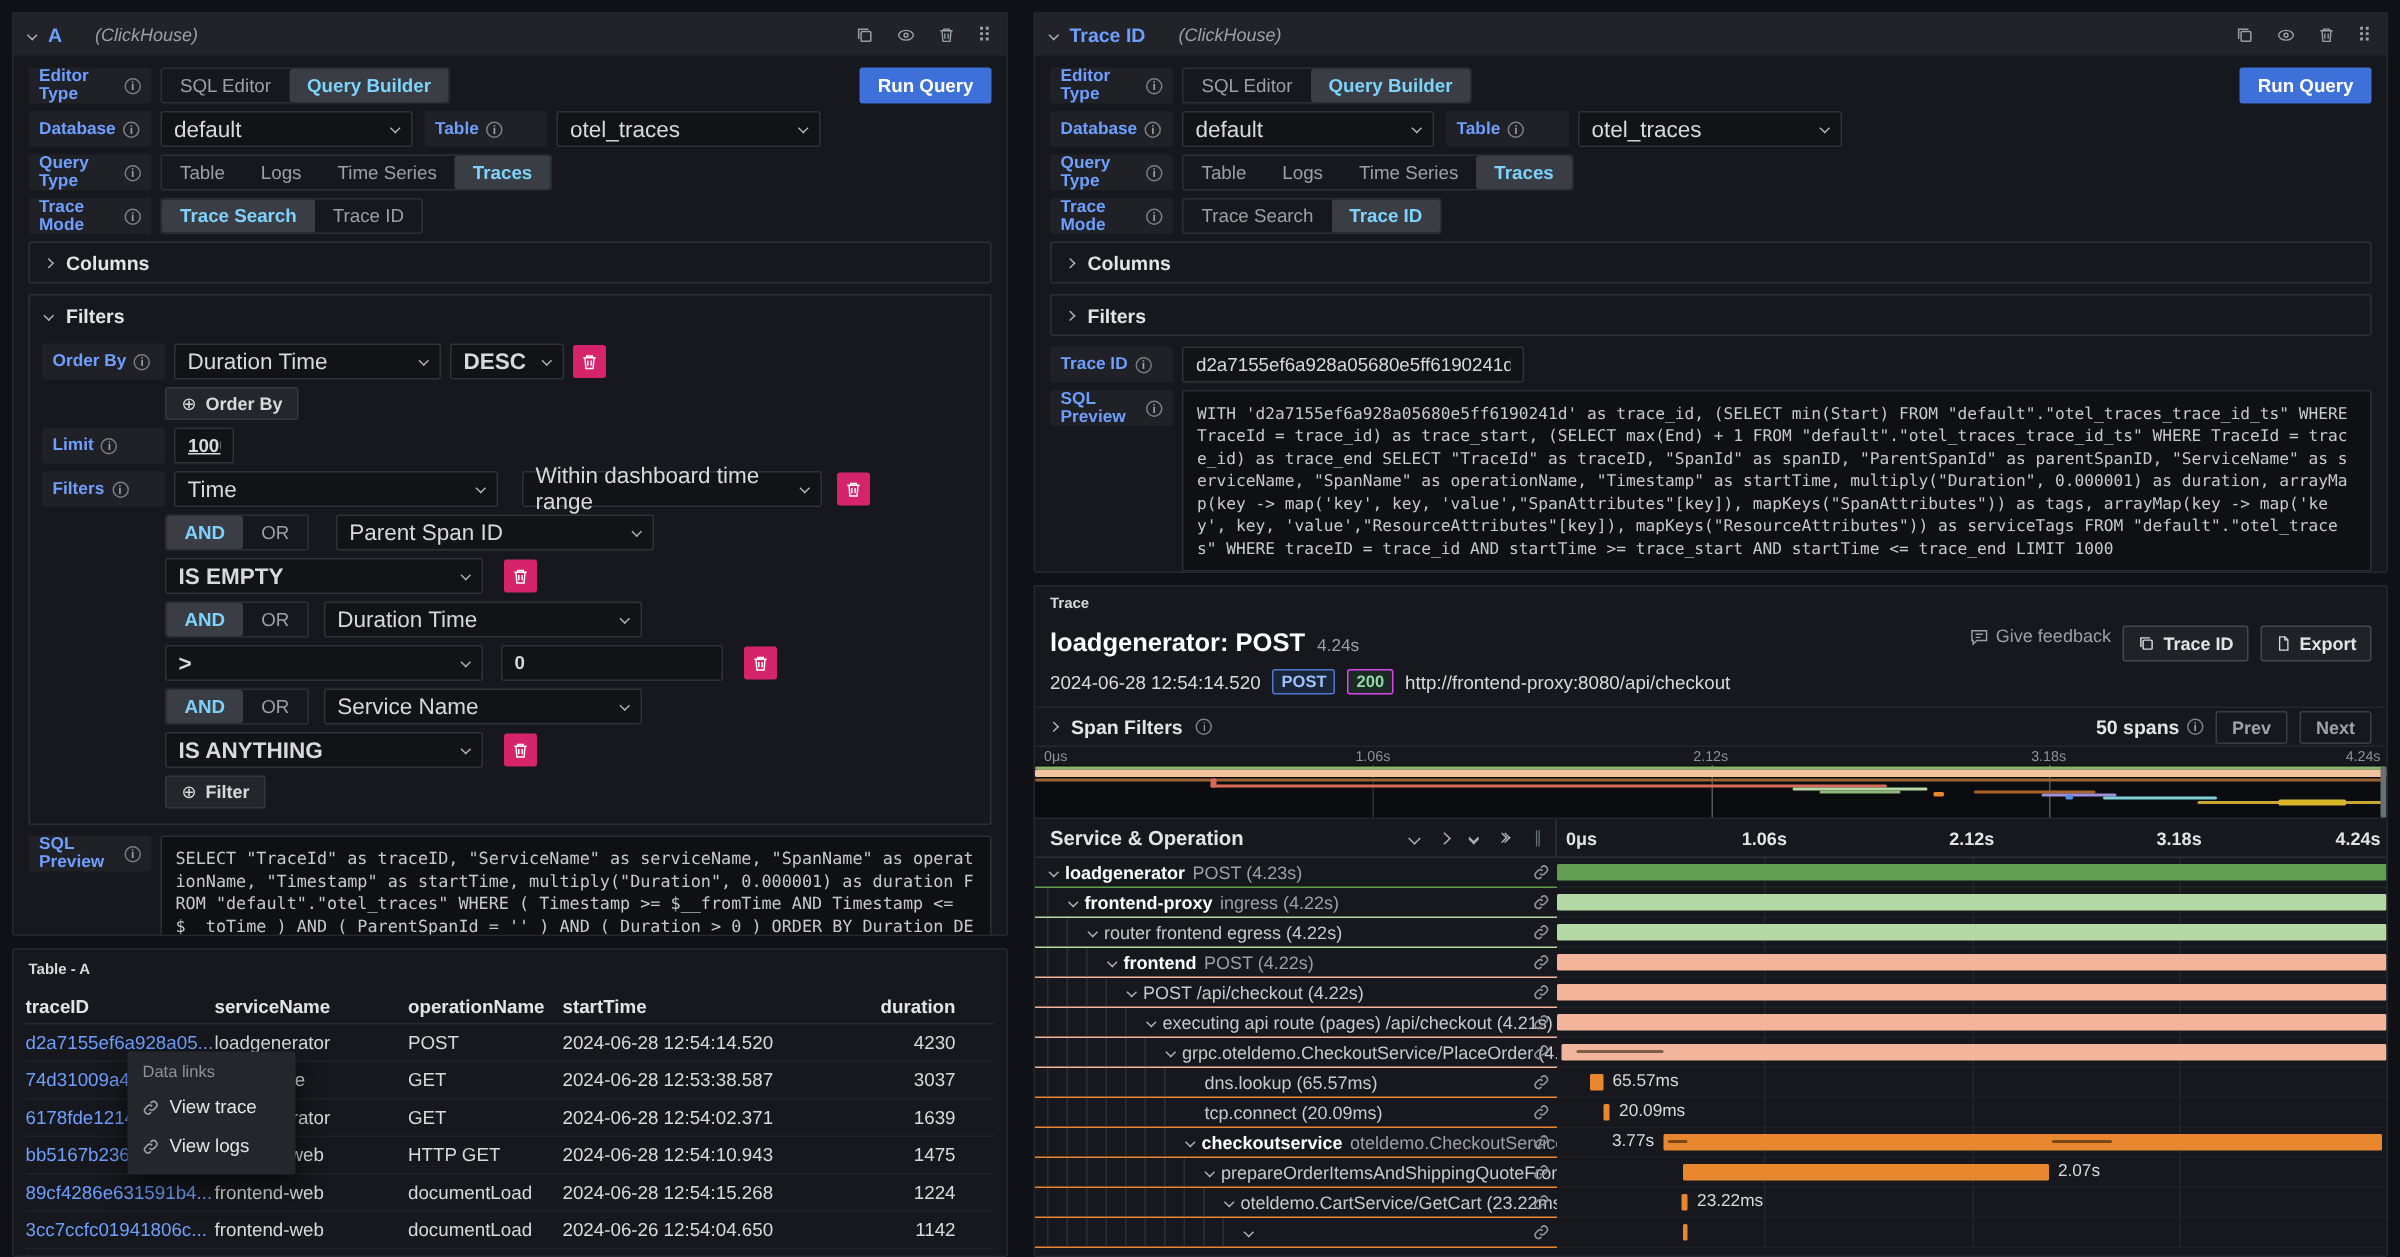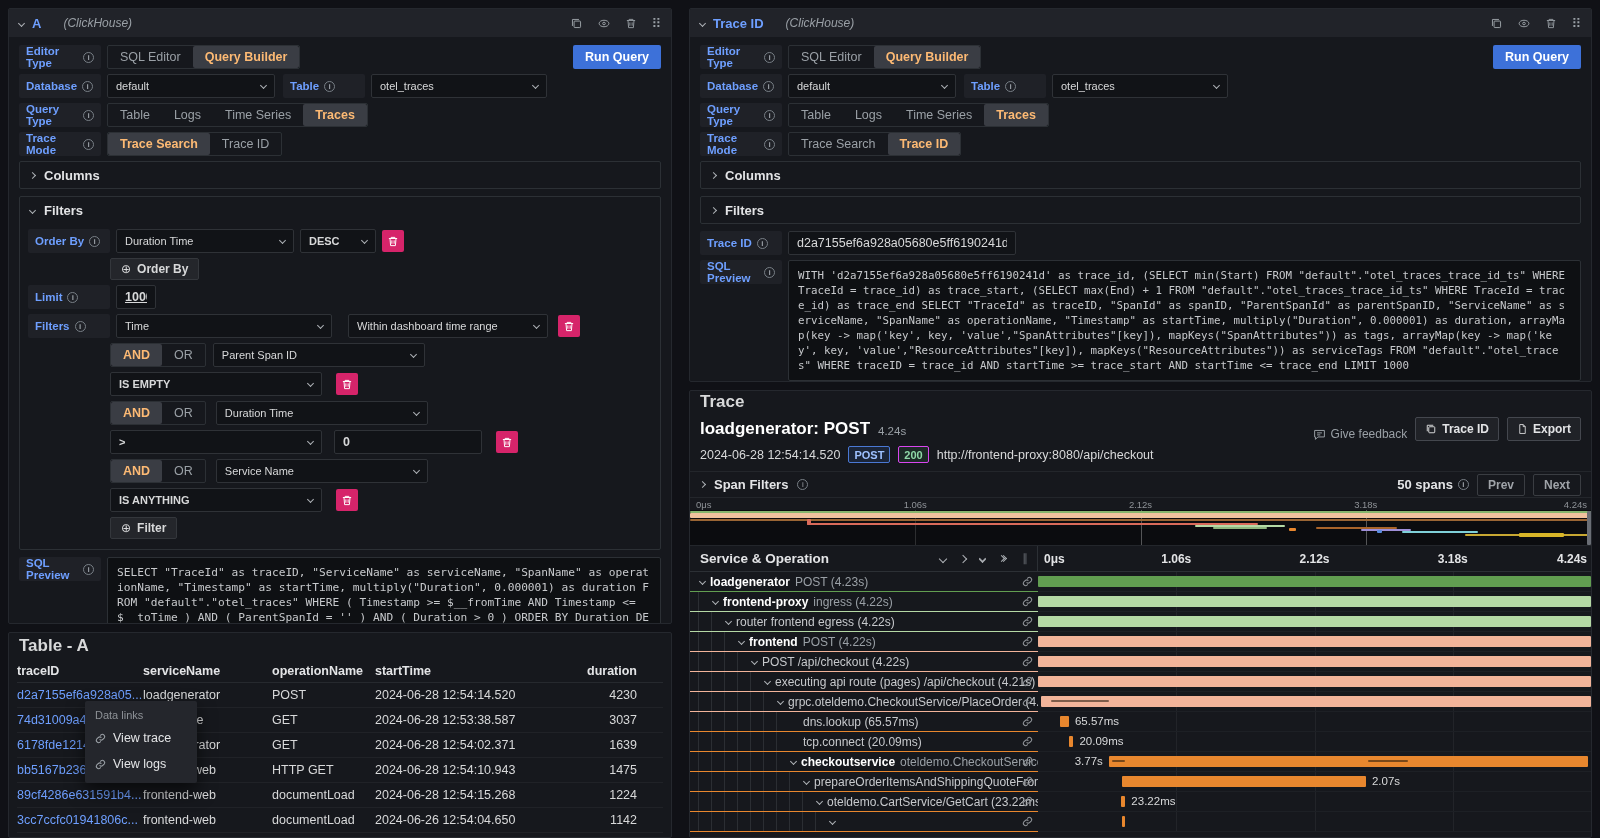--- a/index.html
+++ b/index.html
@@ -20,24 +20,24 @@
 
   .frow { display:flex; align-items:center; gap:6px; margin-bottom:5px; position:relative; }
   .flabel { flex:0 0 82px; height:24px; background:#1f2127; border-radius:2px; display:flex;
     align-items:center; gap:5px; padding:0 7px; color:#6e9fff; font-size:11.5px; font-weight:bold; }
   .info { width:11px; height:11px; border:1px solid #787f86; border-radius:50%; color:#9aa0a6;
     font-size:8px; line-height:9px; text-align:center; flex:0 0 11px; display:inline-block; }
   .info::after { content:"i"; }
 
   .seg { display:flex; background:#16181d; border:1px solid #2c3035; border-radius:2px; height:24px; overflow:hidden; }
   .seg-item { padding:0 12px; display:flex; align-items:center; color:#9aa0a6; font-size:12.5px; cursor:default; }
-  .seg-item.sel { background:#3a3d44; color:#fdba74; font-weight:bold; border-radius:2px; }
+  .seg-item.sel { background:#3a3d44; color:#7dd3fc; font-weight:bold; border-radius:2px; }
 
   .sel-box { position:relative; height:24px; background:#111317; border:1px solid #2f3237; border-radius:2px;
-    display:flex; align-items:center; padding:0 22px 0 8px; font-size:11px; color:#d8d9da; }
+    display:flex; align-items:center; padding:0 22px 0 8px; font-size:15px; color:#d8d9da; }
   .selchv { position:absolute; right:8px; top:8px; }
   .chv { display:inline-block; width:6px; height:6px; border-right:1.5px solid #aeb2b7; border-bottom:1.5px solid #aeb2b7; }
   .chv.down { transform:rotate(45deg); }
   .chv.right { transform:rotate(-45deg); }
   .chv.sm { width:5px; height:5px; }
   .dblv { display:inline-flex; flex-direction:column; }
   .dblv .chv:last-child { margin-top:-4px; }
   .dblh { display:inline-flex; }
   .dblh .chv:last-child { margin-left:-3px; }
 
@@ -57,42 +57,42 @@
   .collapse-body { padding:6px 8px 10px 8px; }
   .indent1 { margin-left:82px; }
 
   .sqlbox { flex:1; background:#0e1013; border:1px solid #2c3035; border-radius:2px; padding:7px 9px;
     font-family:"DejaVu Sans Mono",monospace; font-size:10.8px; line-height:15px; color:#c7c9cc;
     white-space:pre-wrap; word-break:break-all; }
   .row-top { align-items:flex-start; }
   .row-top .flabel { margin-top:0; }
 
   
-  .ptitle { height:26px; display:flex; align-items:center; padding:0 10px; font-size:17px; font-weight:bold; color:#d8d9da; }
+  .ptitle { height:26px; display:flex; align-items:center; padding:0 10px; font-size:10px; font-weight:bold; color:#d8d9da; }
   .ttable { padding:0 8px; }
   .trow { display:flex; align-items:center; height:25px; border-bottom:1px solid #202227; font-size:12.5px; }
   .trow.head { font-weight:bold; font-size:12.5px; color:#e3e4e6; border-bottom:1px solid #26292e; height:24px; }
   .c1 { flex:0 0 126px; overflow:hidden; white-space:nowrap; }
   .c2 { flex:0 0 129px; overflow:hidden; white-space:nowrap; }
   .c3 { flex:0 0 103px; overflow:hidden; white-space:nowrap; }
   .c4 { flex:0 0 172px; overflow:hidden; white-space:nowrap; }
   .c5 { flex:1; text-align:right; padding-right:26px; }
   .tlink { color:#6e9fff; }
 
   .popup { position:absolute; left:76px; top:68px; width:112px; background:#24262c; border-radius:2px;
     box-shadow:0 8px 18px rgba(0,0,0,.6); padding:5px 0 6px 0; z-index:9; }
   .popup-title { padding:3px 10px 4px 10px; font-size:11px; color:#8e9297; }
   .popup-item { padding:6px 10px; font-size:12.5px; color:#e3e4e6; display:flex; align-items:center; gap:7px; }
   .popup-item svg { color:#9aa0a6; }
 
   
   .trace-head { display:flex; align-items:center; padding:4px 10px 0 10px; gap:8px; }
   .trace-title { font-size:17px; font-weight:bold; color:#fff; }
   .trace-dur { font-size:11.5px; color:#9aa0a6; margin-top:4px; }
-  .thead-right { margin-left:auto; display:flex; align-items:flex-end; gap:8px; }
+  .thead-right { margin-left:auto; display:flex; align-items:flex-start; gap:8px; }
   .feedback { color:#9aa0a6; font-size:12px; display:flex; align-items:center; gap:5px; }
   .btn-ghost { height:24px; background:#202227; border:1px solid #44474e; border-radius:2px; color:#e3e4e6;
     font-weight:bold; font-size:12px; padding:0 9px; display:inline-flex; align-items:center; gap:5px; font-family:inherit; }
   .trace-sub { display:flex; align-items:center; gap:8px; padding:5px 10px 8px 10px; font-size:12.5px;
     border-bottom:1px solid #23262b; }
   .badge { height:17px; padding:0 5px; border-radius:2px; font-size:11px; font-weight:bold;
     display:inline-flex; align-items:center; }
   .badge.method { color:#9ec1ff; border:1px solid #4a78d4; background:rgba(61,113,217,.15); }
   .badge.status { color:#8fd9a8; border:1px solid #d946ef; background:rgba(76,175,110,.12); }
 
@@ -285,21 +285,21 @@
                   <path d="M2.5 4h11M5.5 4V2.5h5V4M4 4l.8 9.5h6.4L12 4M6.5 6.5v4.5M9.5 6.5v4.5"></path>
                 </svg>
               </button>
           </div>
 
           <div class="frow indent1">
             <div class="seg">
               <div class="seg-item sel">AND</div>
               <div class="seg-item">OR</div>
             </div>
-            <div class="sel-box" style="width:212px;margin-left:1px;">
+            <div class="sel-box" style="width:212px;margin-left:12px;">
                 <span>Parent Span ID</span>
                 <span class="selchv chv down sm"></span>
               </div>
           </div>
           <div class="frow indent1">
             <div class="sel-box" style="width:212px;font-weight:bold;">
                 <span>IS EMPTY</span>
                 <span class="selchv chv down sm"></span>
               </div>
             <button class="btn-del" style="margin-left:8px;">

